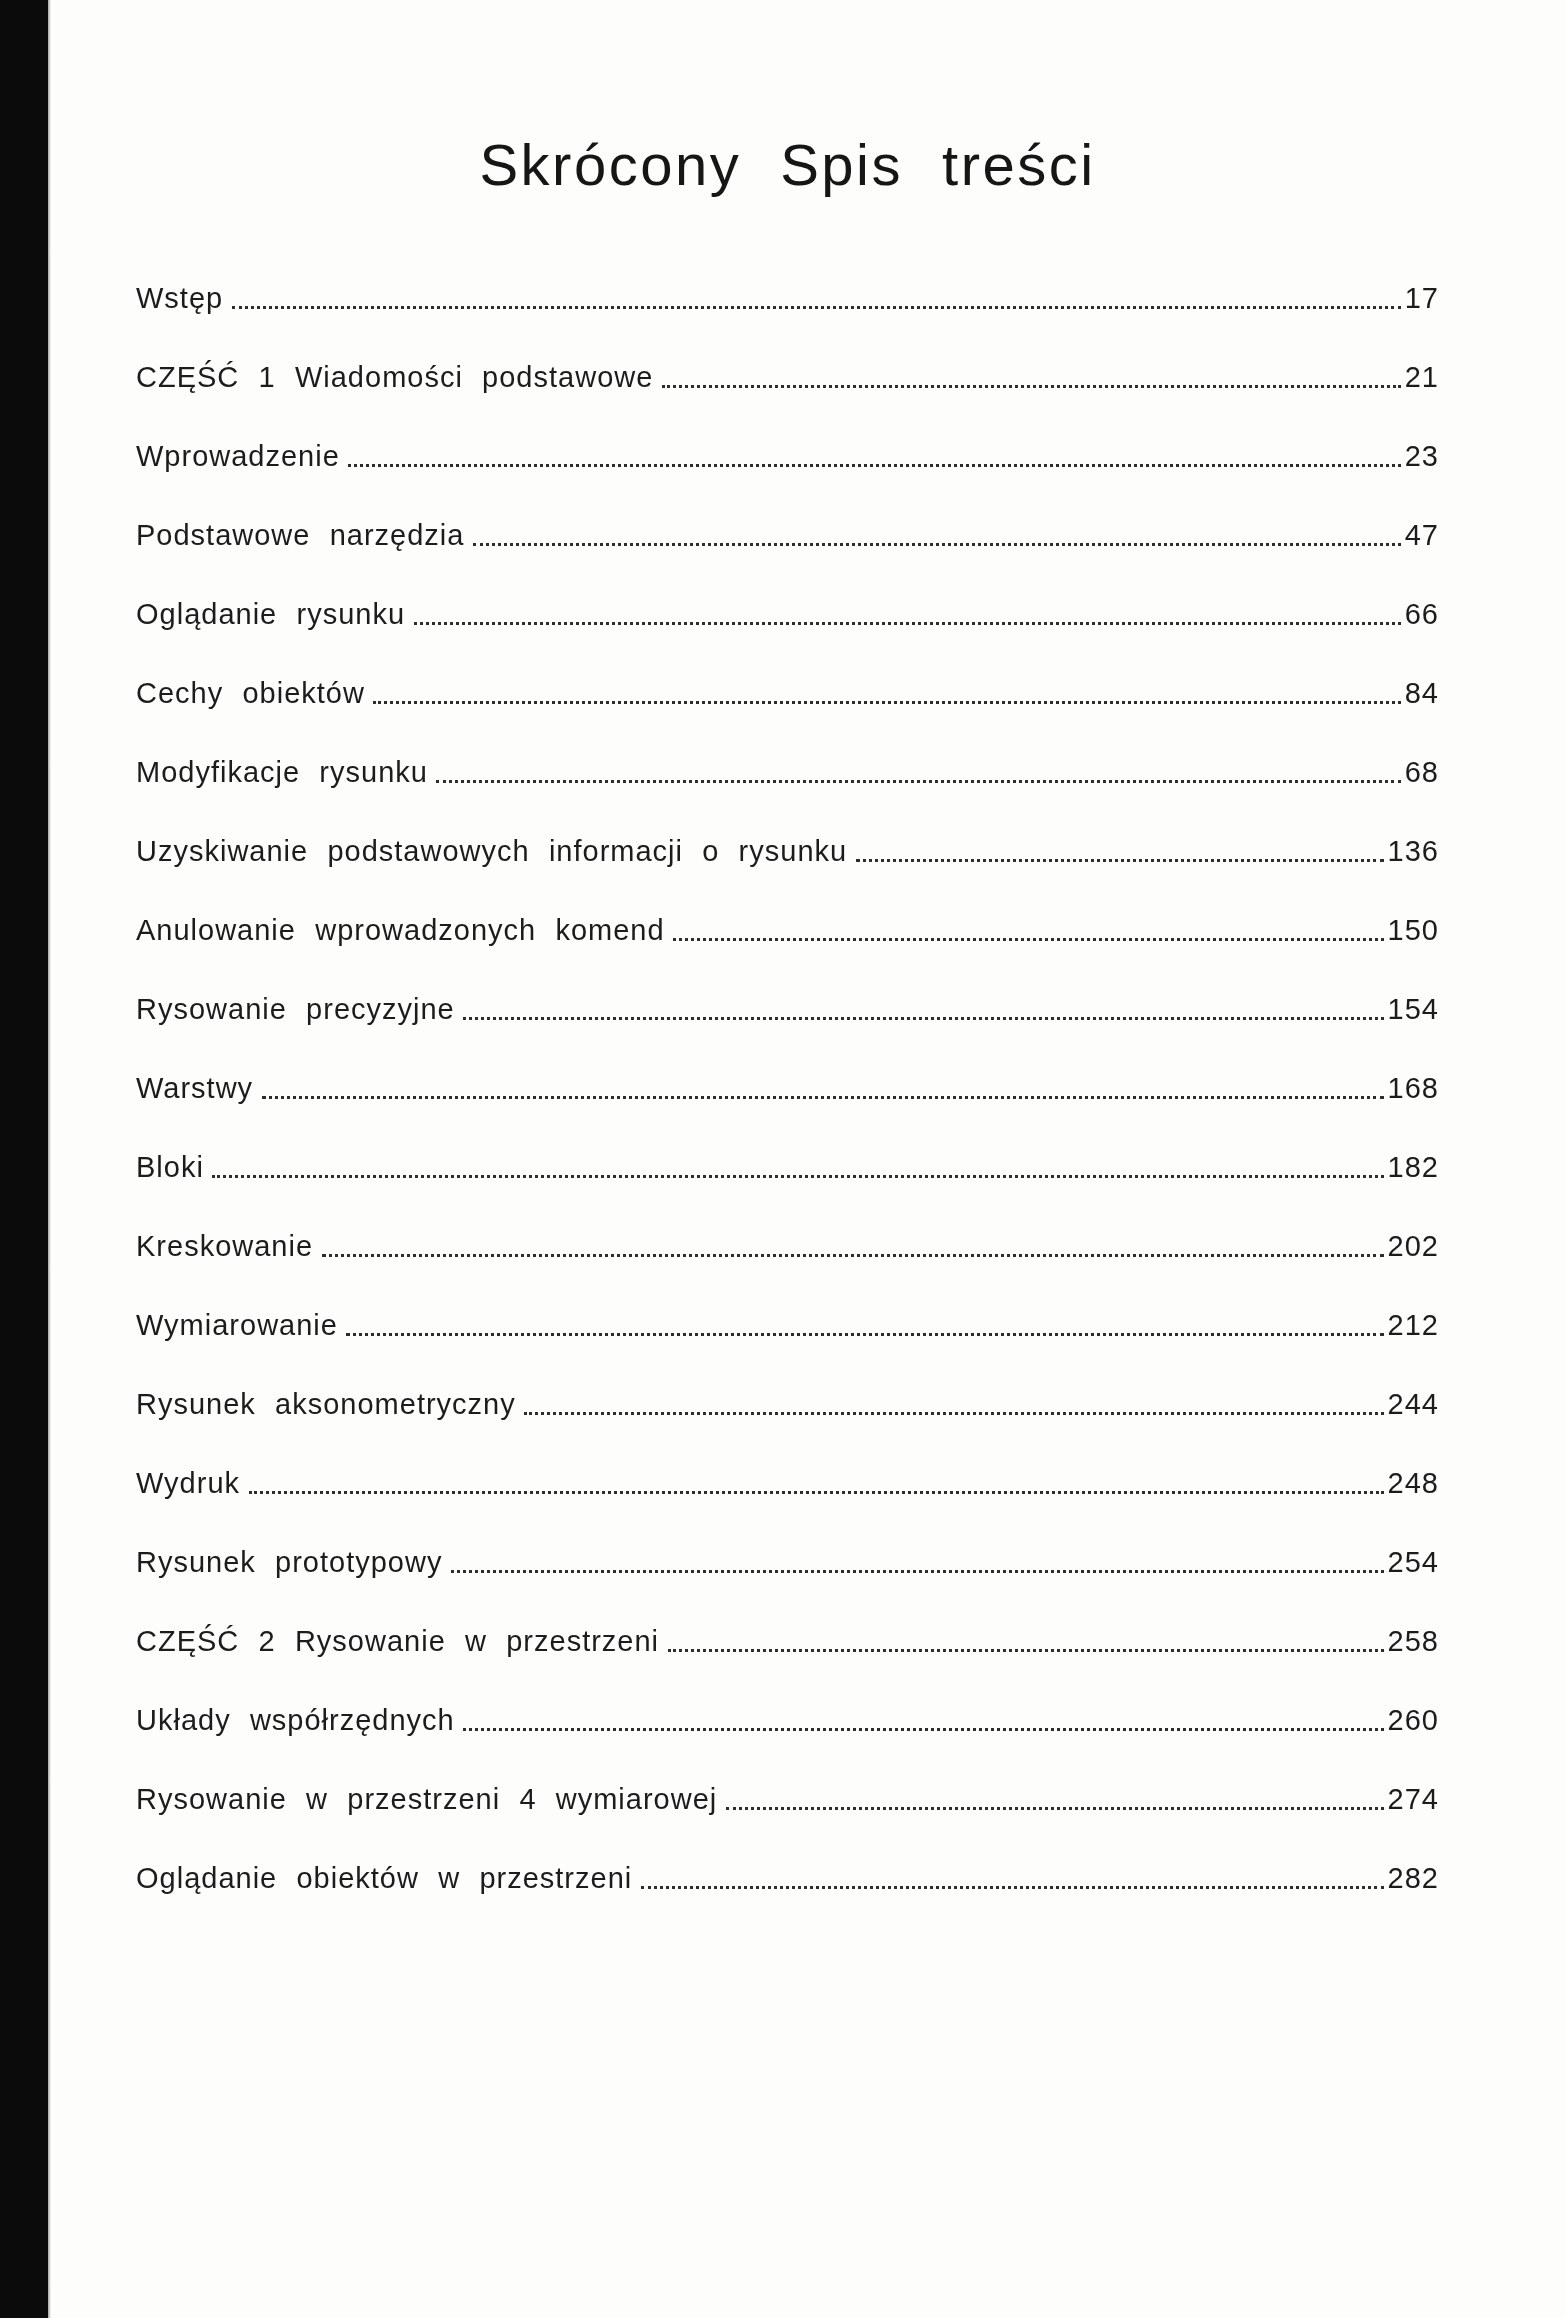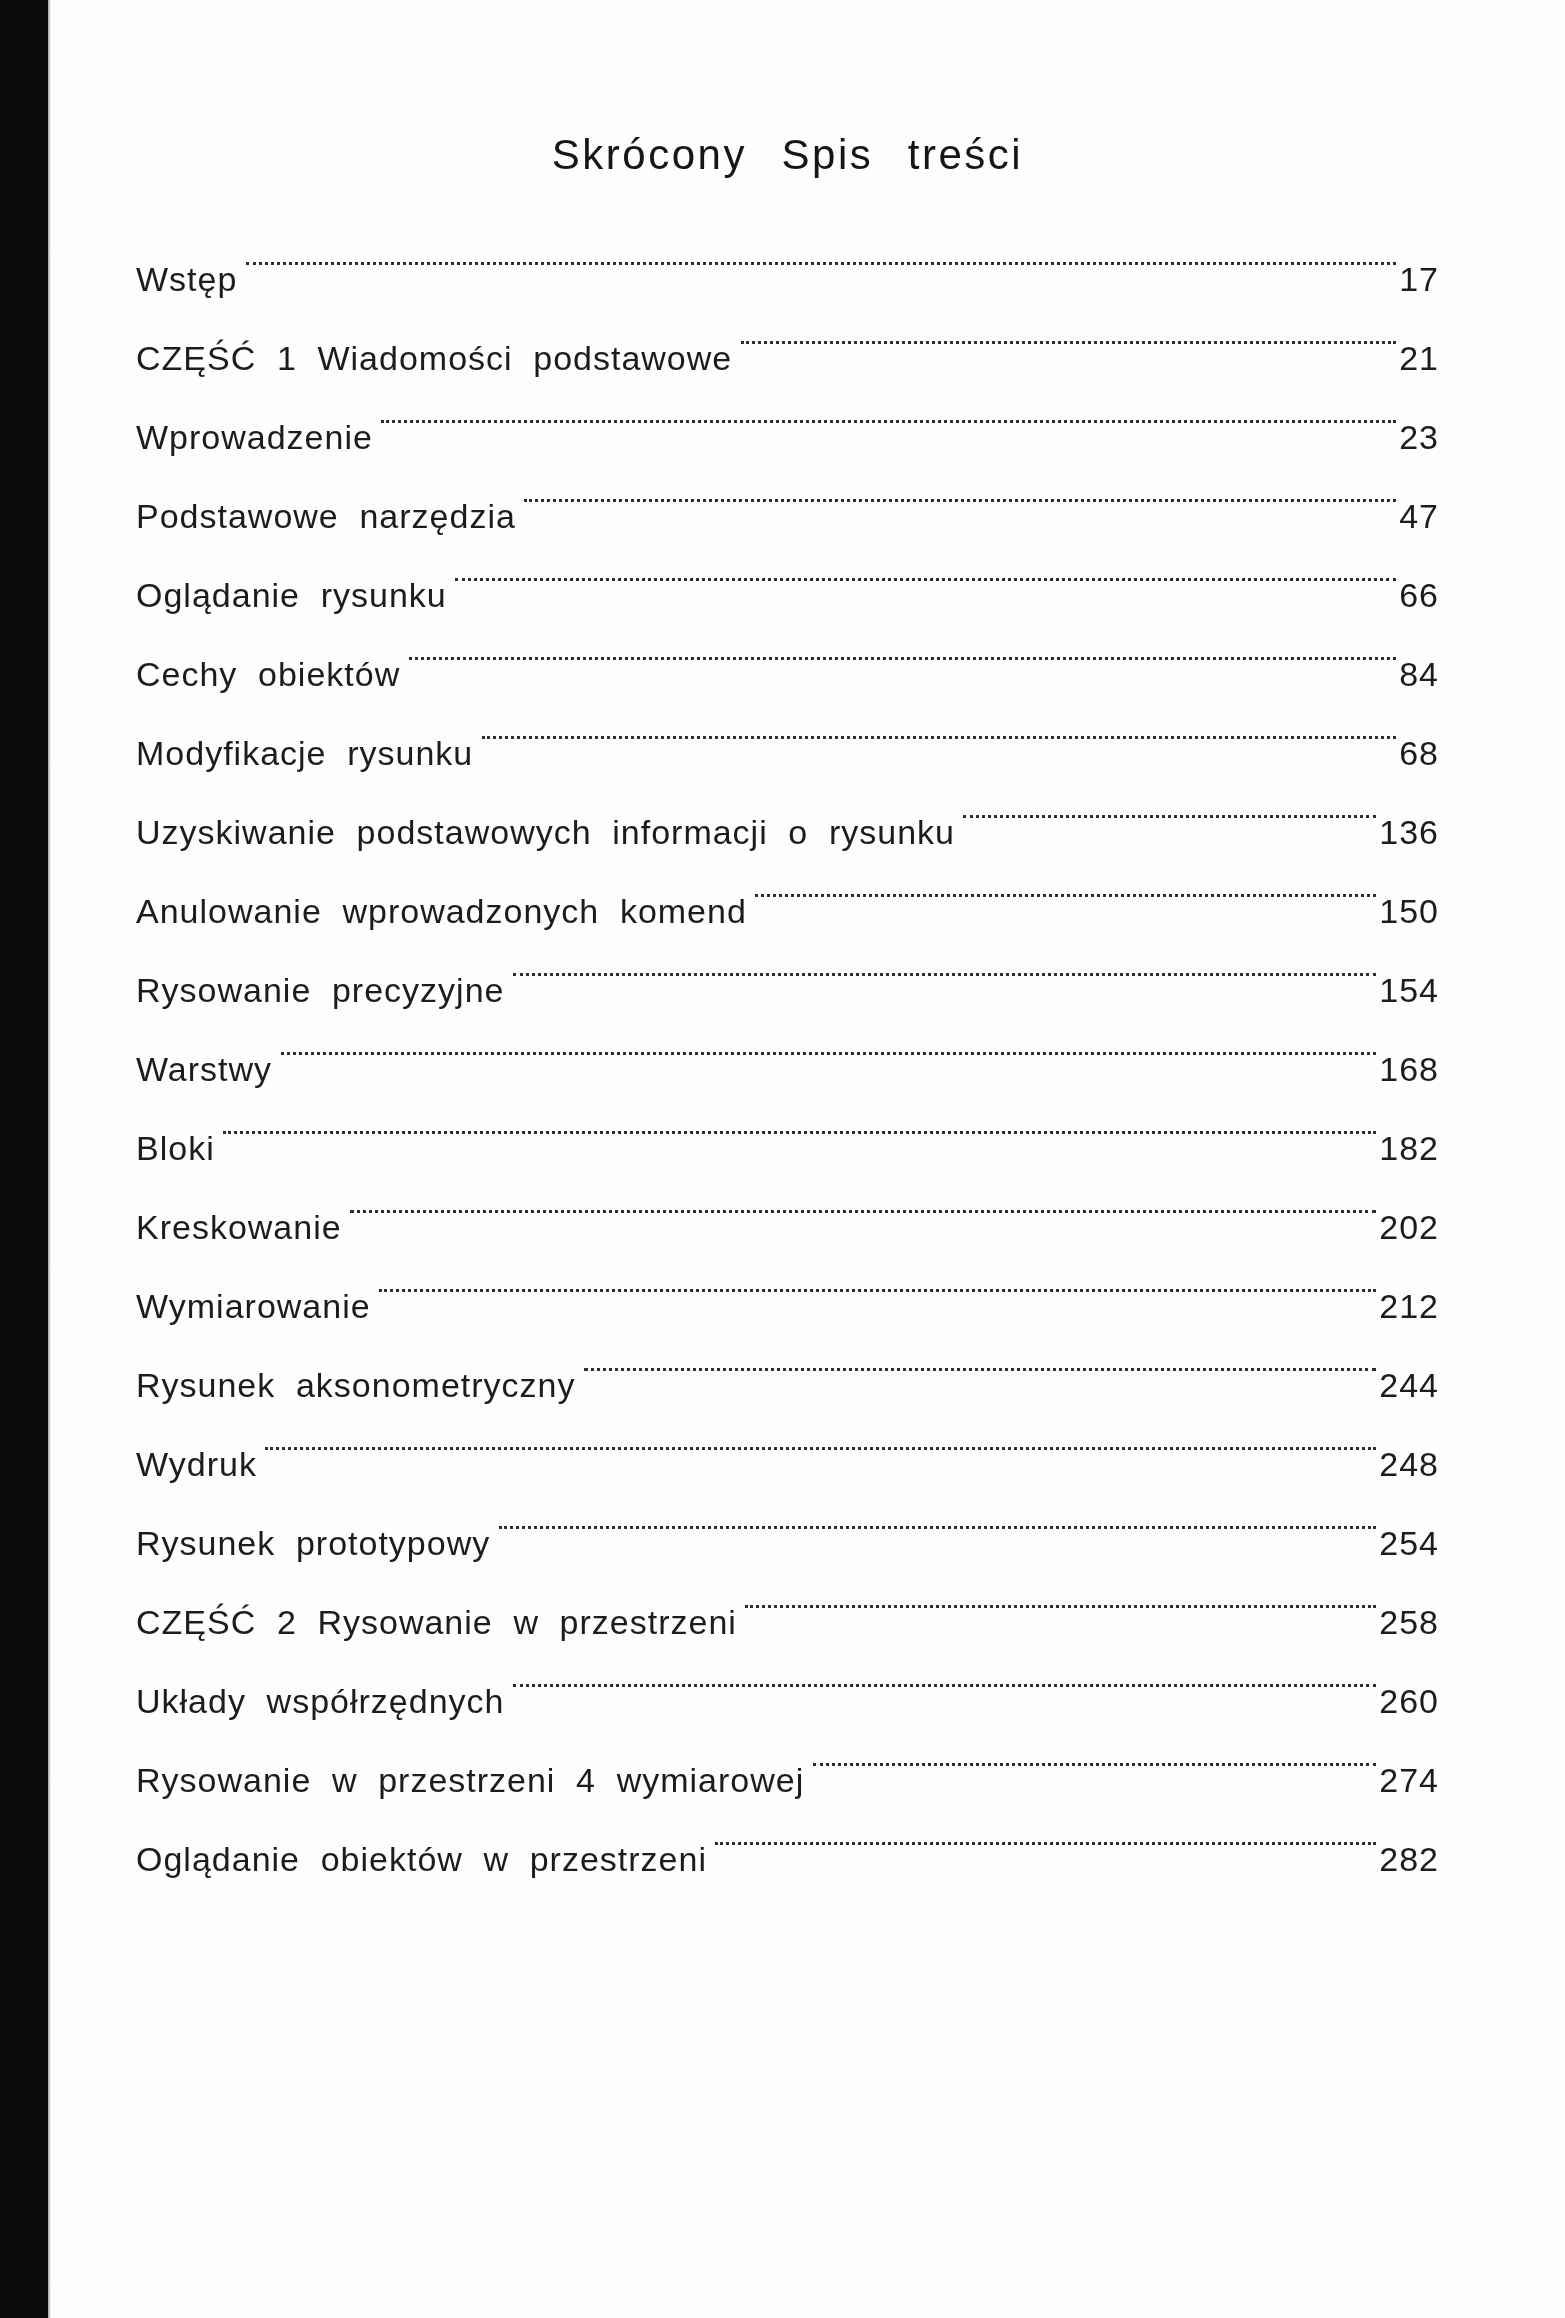--- a/index.html
+++ b/index.html
@@ -34,34 +34,34 @@
     background: linear-gradient(to right, rgba(0,0,0,0.35), rgba(0,0,0,0));
   }
   .page-content {
     position: absolute;
     left: 136px;
     right: 126px;
     top: 131px;
   }
   .toc-title {
     text-align: center;
-    font-size: 42px;
+    font-size: 58px;
     font-weight: 400;
     letter-spacing: 2.5px;
     word-spacing: 20.4px;
     color: #161616;
     margin: 0 0 0 0;
   }
   .toc-list {
     margin-top: 83px;
   }
   .toc-row {
     display: flex;
-    align-items: flex-start;
-    font-size: 34px;
+    align-items: flex-end;
+    font-size: 29px;
     line-height: 34px;
     letter-spacing: 1px;
     word-spacing: 10.2px;
     color: #1c1c1c;
     margin-bottom: 45px;
     white-space: nowrap;
   }
   .toc-row:last-child {
     margin-bottom: 14px;
   }

